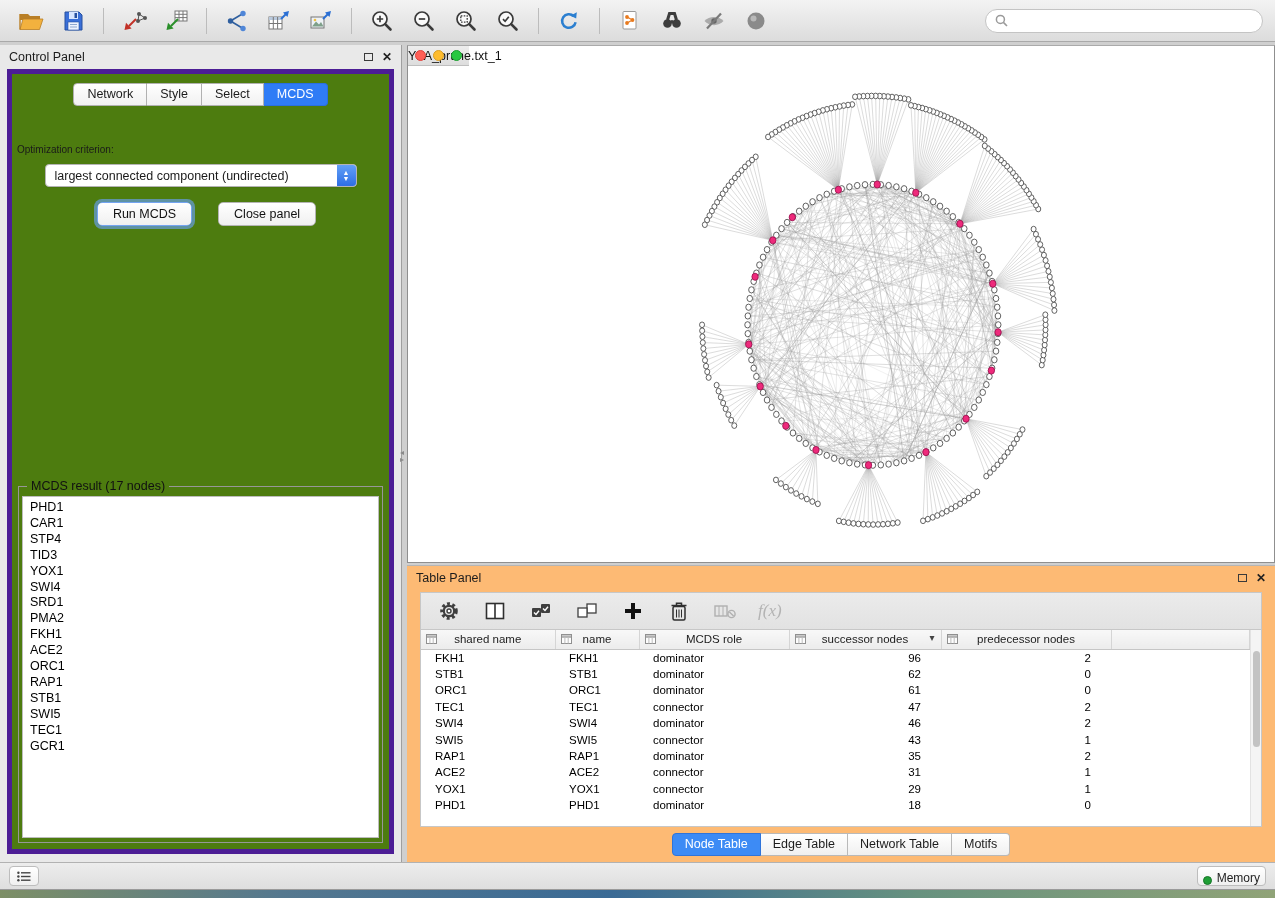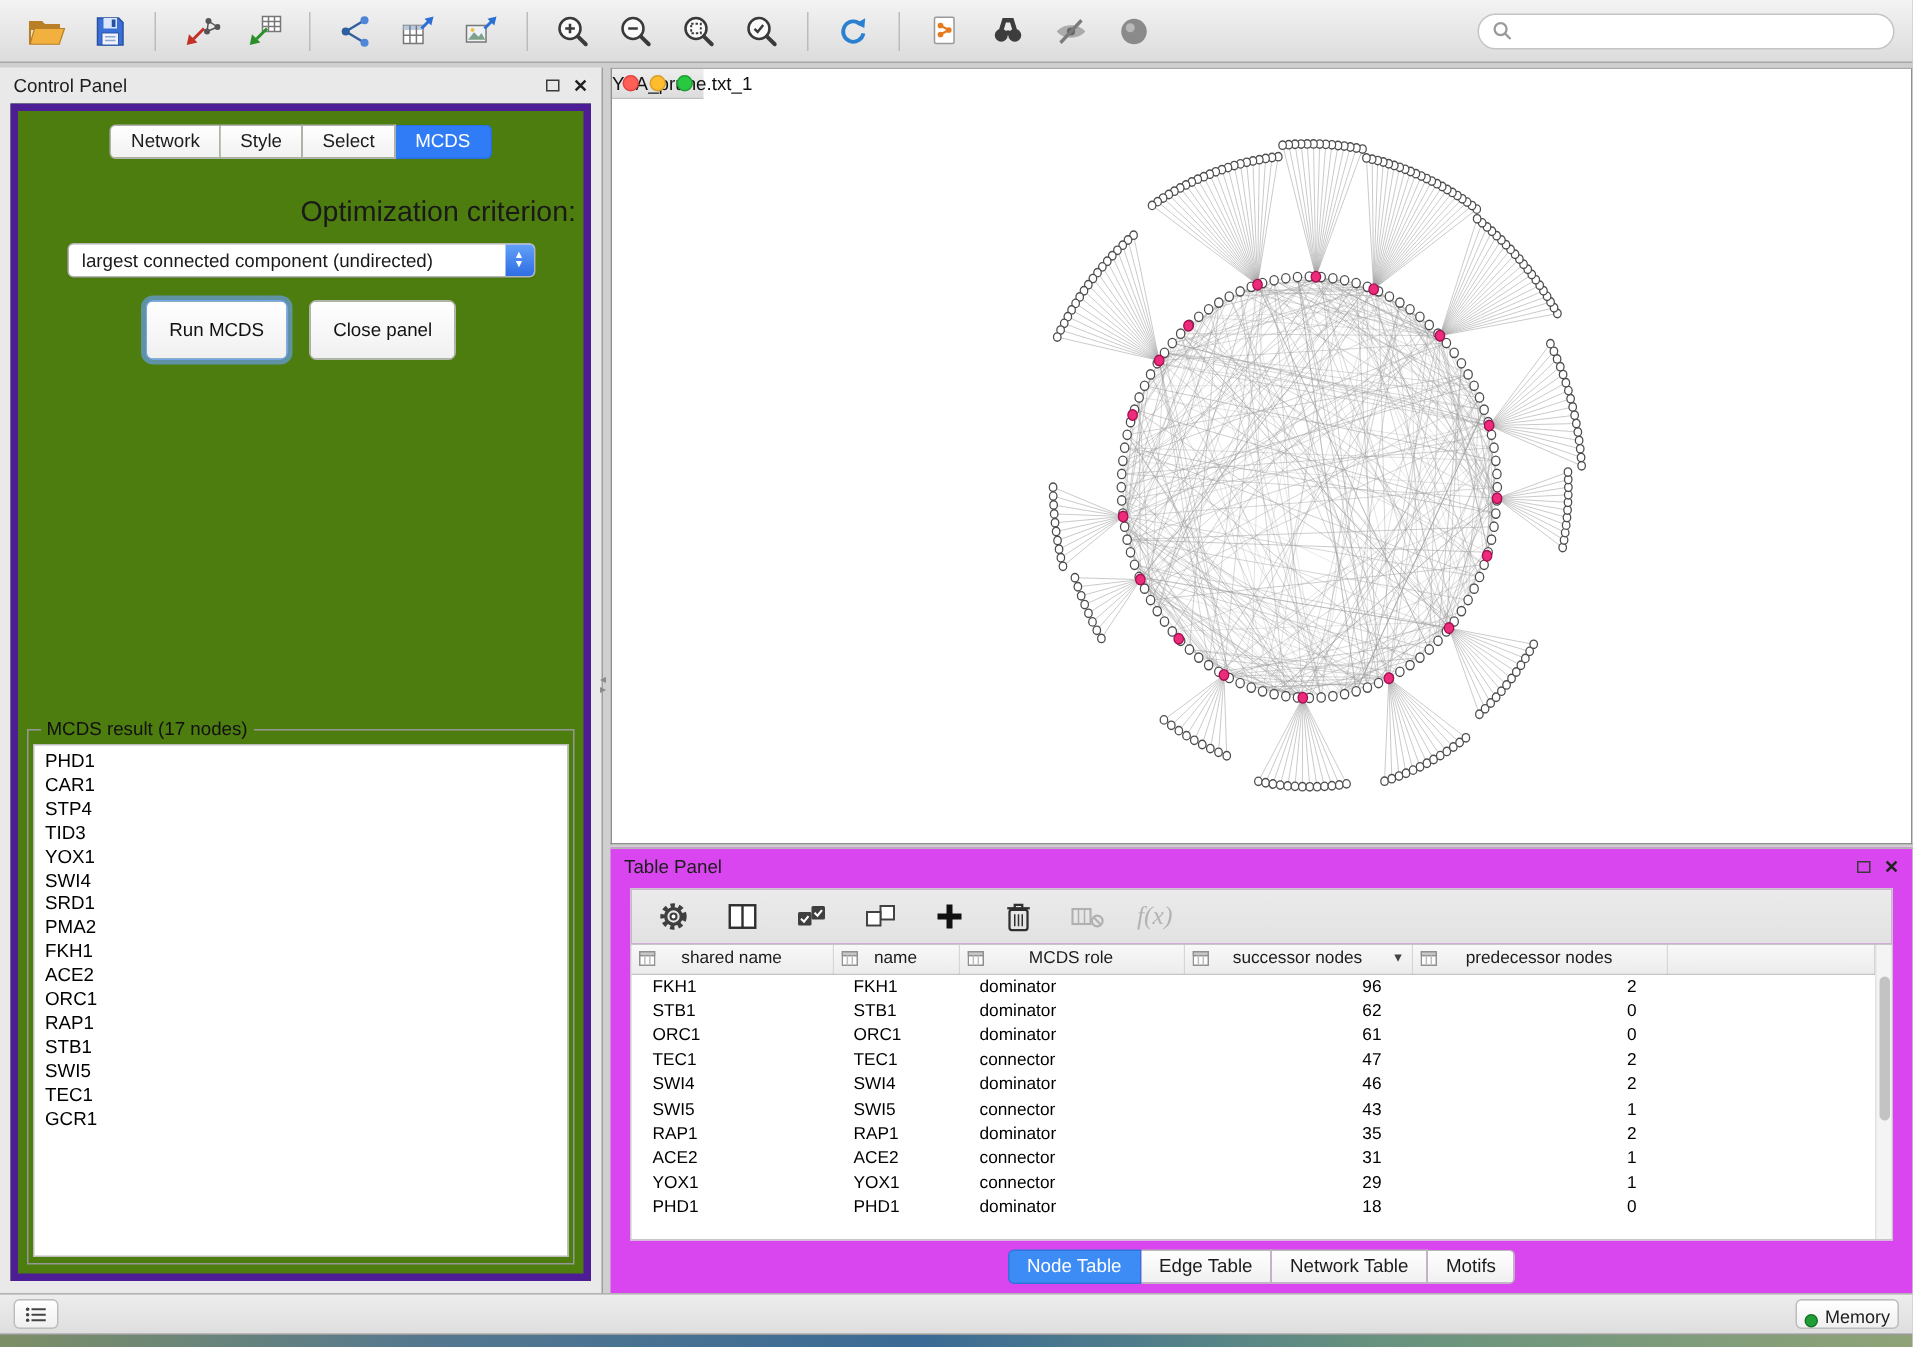--- a/index.html
+++ b/index.html
@@ -22,26 +22,26 @@
   .panel-header{height:23px;flex:0 0 auto;display:flex;align-items:center;padding:0 9px;font-size:12.5px;color:#1c1c1c;}
   .win-icons{margin-left:auto;display:flex;gap:9px;align-items:center;}
   .float-icon{width:9px;height:8px;border:1.3px solid #3a3a3a;display:inline-block;}
   .close-icon{font-size:12px;font-weight:bold;color:#222;line-height:1;}
   .cp-content{flex:1;margin:1px 7px 8px;border:5px solid #4c1d95;background:#4d7c0f;display:flex;flex-direction:column;min-height:0;padding:6px 5px 6px;}
   .seg-tabs{display:flex;justify-content:center;margin:3px 0 10px;flex:0 0 auto;}
   .seg-tab{padding:3px 13px 4px;font-size:12.5px;background:linear-gradient(#ffffff,#f1f1f1);border:1px solid #b1b1b1;border-left:none;color:#1c1c1c;cursor:default;}
   .seg-tab:first-child{border-left:1px solid #b1b1b1;border-radius:4px 0 0 4px;}
   .seg-tab:last-child{border-radius:0 4px 4px 0;}
   .seg-tab.active{background:#2f7cf6;border-color:#2a6fe0;color:#fff;}
-  .opt-label{text-align:right;font-size:19px;margin:15px 0 9px;}
+  .opt-label{text-align:left;font-size:10px;margin:28px 0 9px;}
   .dropdown{width:312px;height:23px;margin:0 auto 15px;border:1px solid #b4b4b4;border-radius:4px;background:#fff;display:flex;align-items:center;padding-left:9px;font-size:12.5px;box-shadow:0 1px 1px rgba(0,0,0,.06);}
   .dropdown .dd-label{flex:1;white-space:nowrap;overflow:hidden;}
   .stepper{width:19px;height:21px;flex:0 0 auto;background:linear-gradient(#62a0f7,#2e6ee4);border-radius:0 3px 3px 0;color:#fff;display:flex;flex-direction:column;align-items:center;justify-content:center;font-size:7px;line-height:6px;}
   .btn-row{display:flex;justify-content:center;gap:14px;margin-bottom:6px;}
-  .btn{height:40px;padding:0 15px;background:linear-gradient(#ffffff,#f0f0f0);border:1px solid #b4b4b4;border-radius:5px;font-size:12.5px;font-family:inherit;color:#111;cursor:default;}
+  .btn{height:24px;padding:0 15px;background:linear-gradient(#ffffff,#f0f0f0);border:1px solid #b4b4b4;border-radius:5px;font-size:12.5px;font-family:inherit;color:#111;cursor:default;margin-left:12px;}
   .btn.focus{box-shadow:0 0 0 3px rgba(105,160,245,.65);border-color:#74a4f2;}
   .cp-spacer{flex:1;}
   fieldset.result-box{border:1px solid #979797;margin:0 1px;padding:3px 3px 4px;flex:0 0 auto;}
   fieldset.result-box legend{font-size:12.5px;padding:0 4px;margin-left:5px;color:#111;}
   .result-list{height:342px;background:#fff;border:1px solid #bdbdbd;overflow:hidden;padding:3px 0 0 7px;}
   .list-item{font-size:12.5px;line-height:15.9px;color:#000;}
 
   
   .splitter{width:5px;flex:0 0 auto;position:relative;background:transparent;}
   .splitter .grip{position:absolute;top:404px;left:-2px;color:#8a8a8a;font-size:8px;line-height:7px;text-align:center;}
@@ -52,21 +52,21 @@
   .net-titlebar{height:20px;flex:0 0 auto;background:linear-gradient(#ededed,#dddddd);border-bottom:1px solid #bfbfbf;position:relative;display:flex;align-items:center;padding:0 7px;}
   .traffic{display:flex;gap:7px;z-index:2;}
   .dot{width:11px;height:11px;border-radius:50%;}
   .dot.red{background:#ff5f57;border:0.5px solid #e0443e;}
   .dot.yellow{background:#febc2e;border:0.5px solid #d89e24;}
   .dot.green{background:#28c840;border:0.5px solid #1d9e31;}
   .net-title{position:absolute;left:0;right:0;text-align:center;font-size:12.5px;color:#111;}
   #network-canvas{flex:1;display:block;background:#fff;}
 
   
-  .table-panel{flex:1;display:flex;flex-direction:column;min-height:0;background:#d946ef;margin-top:2px;border-top:1px solid #b5b5b5;}
+  .table-panel{flex:1;display:flex;flex-direction:column;min-height:0;background:#fdba74;margin-top:2px;border-top:1px solid #b5b5b5;}
   .tp-toolbar{height:38px;flex:0 0 auto;margin:3px 13px 0;background:linear-gradient(#ebebeb,#e2e2e2);border:1px solid #c7c7c7;display:flex;align-items:center;gap:20px;padding:0 15px;}
   .tt-btn{display:flex;align-items:center;justify-content:center;width:26px;height:26px;cursor:default;}
   .fx{font-family:"Liberation Serif",serif;font-style:italic;color:#b3b3b3;font-size:17px;}
   .table-area{flex:1;margin:0 13px;background:#fff;border:1px solid #c7c7c7;border-top:none;position:relative;overflow:hidden;}
   table{border-collapse:collapse;table-layout:fixed;width:calc(100% - 11px);font-size:11.5px;}
   thead th{height:19px;background:linear-gradient(#f8f8f8,#ececec);border-right:1px solid #d5d5d5;border-bottom:1px solid #c6c6c6;font-weight:normal;font-size:11.5px;color:#1c1c1c;text-align:center;position:relative;padding:0 16px;white-space:nowrap;overflow:hidden;}
   .hico{position:absolute;left:5px;top:4px;}
   .sort-arrow{position:absolute;right:6px;top:2px;font-size:10px;color:#444;}
   tbody td{height:16.4px;line-height:16.4px;padding:0 6px 0 14px;color:#000;white-space:nowrap;overflow:hidden;}
   tbody td.num{text-align:right;padding-right:20px;}

